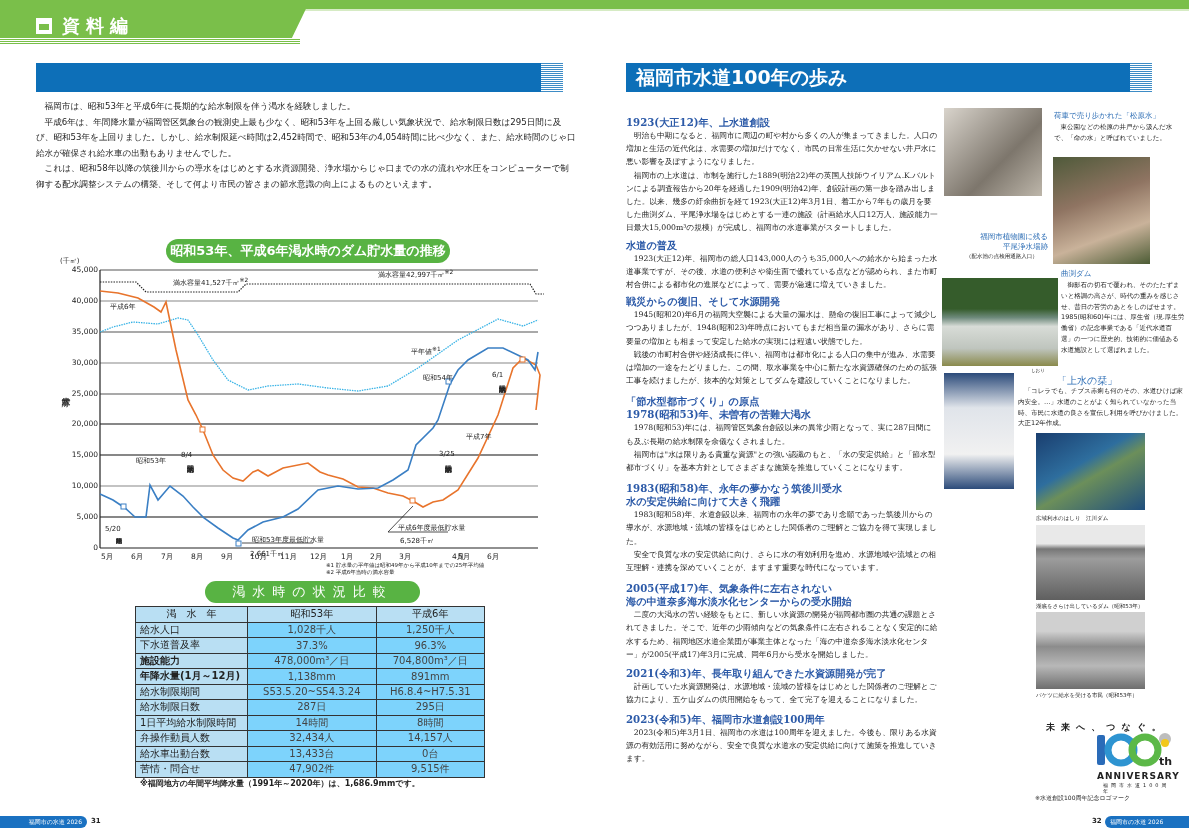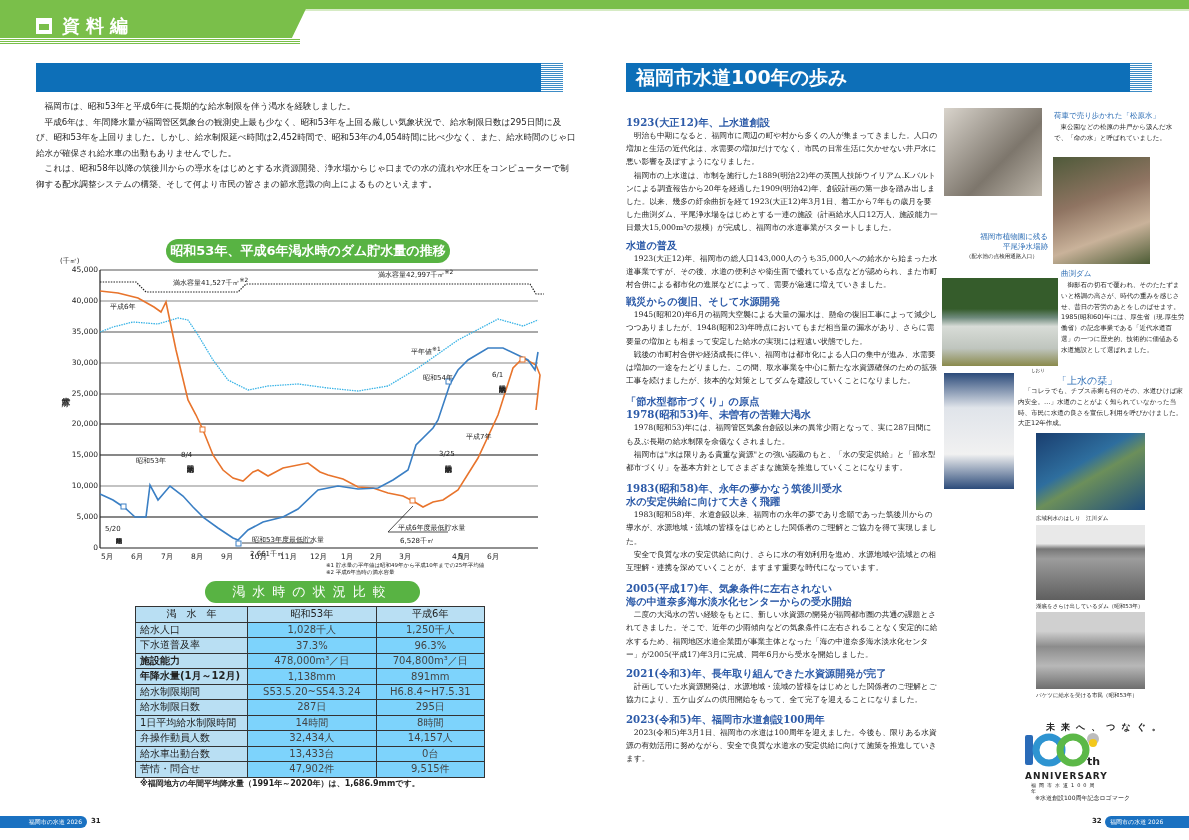--- a/index.html
+++ b/index.html
@@ -53,21 +53,21 @@
   .rcol { position: absolute; left: 626px; top: 112px; width: 312px; font-family: "DejaVu Serif", "Liberation Serif", serif; }
   .rcol h3 { color: #2c5aa8; font-size: 10.2px; line-height: 13px; font-weight: bold; margin-top: 4px; }
   .rcol p { font-size: 7.7px; line-height: 13.2px; text-indent: 1em; color: #222; }
 
   .photo { position: absolute; background: #888; }
   .cap-blue { position: absolute; color: #2c6db5; font-size: 7.5px; }
   .cap { position: absolute; font-size: 6.5px; line-height: 11px; color: #222; }
   .cap-sm { position: absolute; font-size: 5.5px; color: #222; }
 
   .logo-tag { position: absolute; left: 1046px; top: 721px; font-size: 9px; letter-spacing: 6px; font-weight: bold; }
-  .logo { position: absolute; left: 1023px; top: 731px; width: 80px; height: 58px; }
+  .logo { position: absolute; left: 1095px; top: 731px; width: 80px; height: 58px; }
   .logo-cap { position: absolute; left: 1035px; top: 794px; font-size: 6px; }
 </style>
 </head>
 <body>
 
 <div class="topbar"></div>
 <div class="topbar-line"></div>
 <div class="sec-tab"></div>
 <div class="sec-tab-stripes"></div>
 <div class="sec-title">

